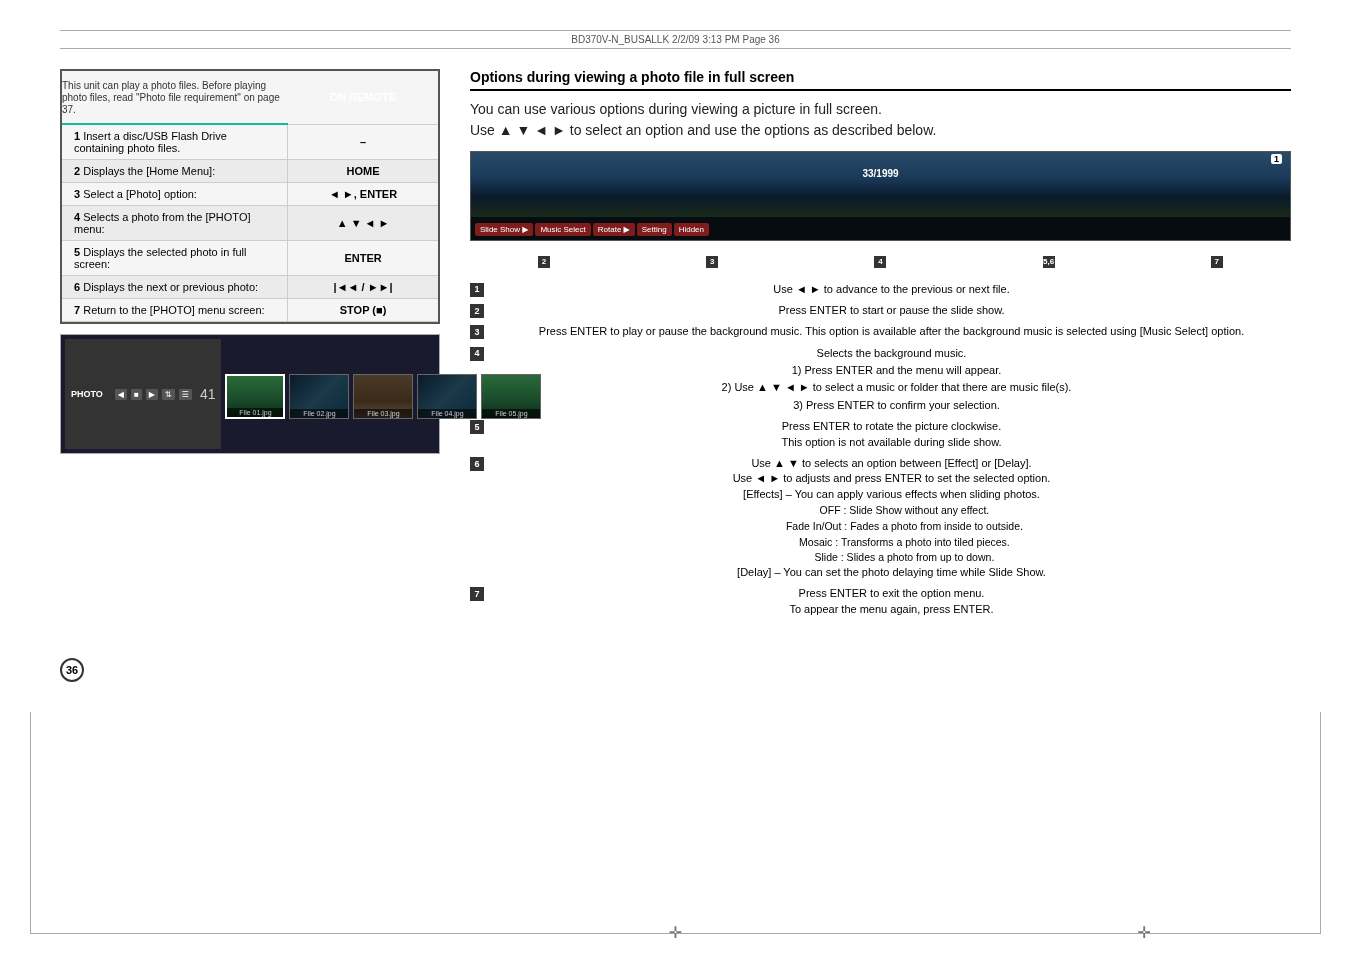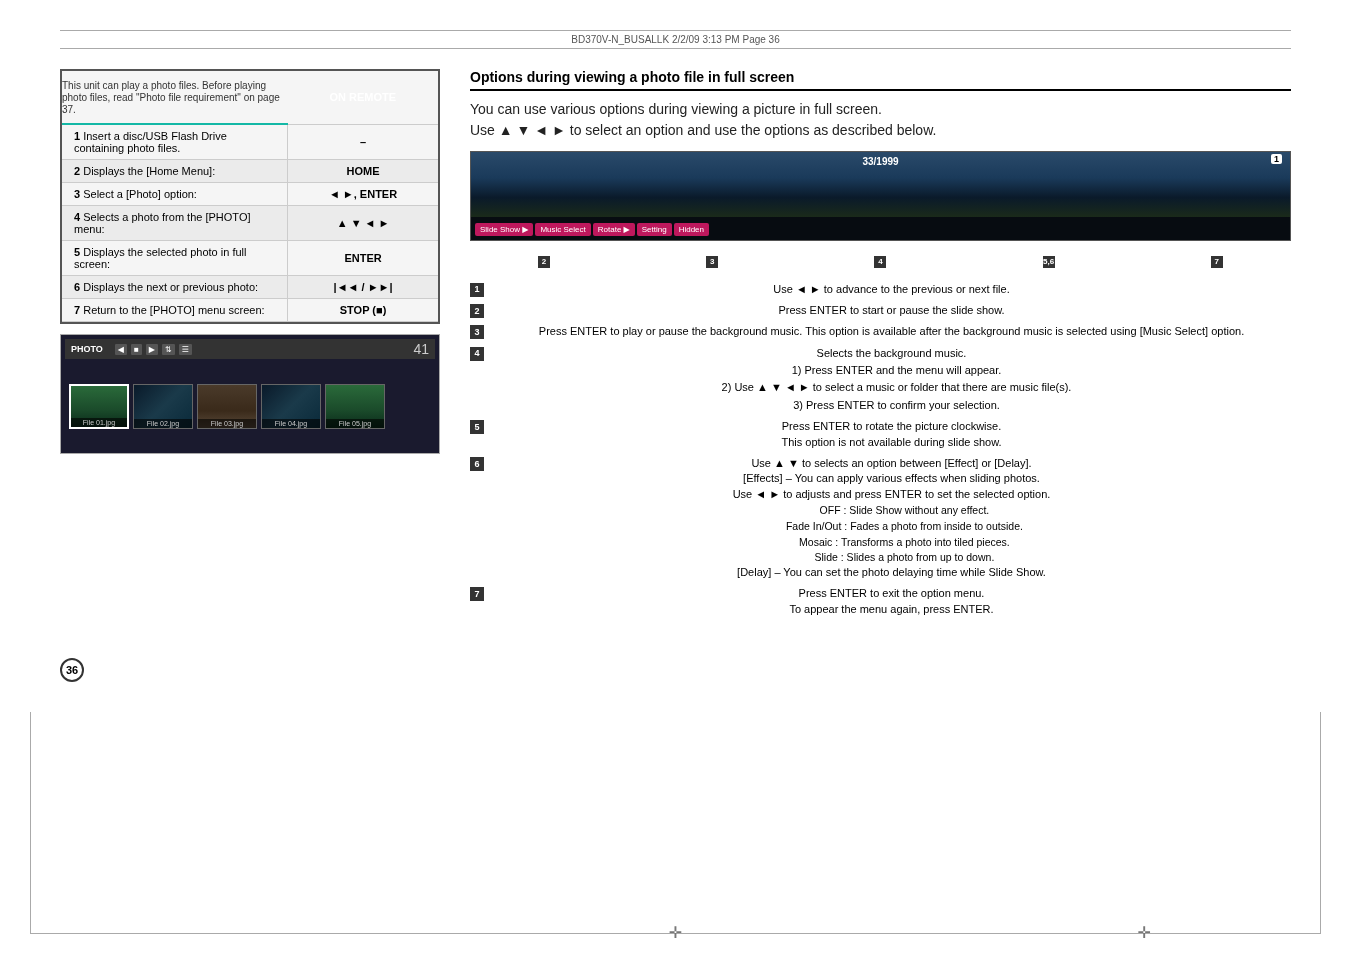--- a/index.html
+++ b/index.html
@@ -118,21 +118,21 @@
       background: #ebebeb;
     }
 
     
     .photo-screenshot {
       margin-top: 10px;
       border: 1px solid #aaa;
       background: #1a1a2e;
       height: 120px;
       display: flex;
-      flex-direction: column;
+      flex-direction: row;
       padding: 4px;
     }
 
     .photo-top-bar {
       display: flex;
       align-items: center;
       background: #333;
       padding: 2px 6px;
       gap: 8px;
     }
@@ -263,21 +263,21 @@
 
     .preview-landscape {
       width: 100%;
       height: 65px;
       background: linear-gradient(to bottom, #2a4a6a 0%, #1a3a5a 40%, #0a1a2a 70%, #1a2a1a 100%);
       position: relative;
     }
 
     .preview-counter {
       position: absolute;
-      top: 4px;
+      top: 16px;
       right: 50%;
       transform: translateX(50%);
       color: #fff;
       font-size: 10px;
       font-weight: bold;
       text-align: center;
     }
 
     .preview-number-badge {
       position: absolute;
@@ -294,21 +294,21 @@
     .preview-toolbar {
       height: 25px;
       background: rgba(0,0,0,0.7);
       display: flex;
       align-items: center;
       gap: 2px;
       padding: 0 4px;
     }
 
     .preview-btn {
-      background: #be185d;
+      background: #7f1d1d;
       color: #fff;
       font-size: 8px;
       padding: 2px 5px;
       border-radius: 2px;
       white-space: nowrap;
     }
 
     
     .numbered-item {
       display: flex;
@@ -592,22 +592,22 @@
             <div class="num-badge">5</div>
             <div class="item-text">
               <div>Press ENTER to rotate the picture clockwise.</div>
               <div>This option is not available during slide show.</div>
             </div>
           </div>
           <div class="numbered-item">
             <div class="num-badge">6</div>
             <div class="item-text">
               <div>Use ▲ ▼ to selects an option between [Effect] or [Delay].</div>
+              <div>Use ◄ ► to adjusts and press ENTER to set the selected option.</div>
               <div>[Effects] – You can apply various effects when sliding photos.</div>
-              <div>Use ◄ ► to adjusts and press ENTER to set the selected option.</div>
               <div class="sub-sub">&nbsp;&nbsp;OFF : Slide Show without any effect.</div>
               <div class="sub-sub">&nbsp;&nbsp;Fade In/Out : Fades a photo from inside to outside.</div>
               <div class="sub-sub">&nbsp;&nbsp;Mosaic : Transforms a photo into tiled pieces.</div>
               <div class="sub-sub">&nbsp;&nbsp;Slide : Slides a photo from up to down.</div>
               <div>[Delay] – You can set the photo delaying time while Slide Show.</div>
             </div>
           </div>
           <div class="numbered-item">
             <div class="num-badge">7</div>
             <div class="item-text">

